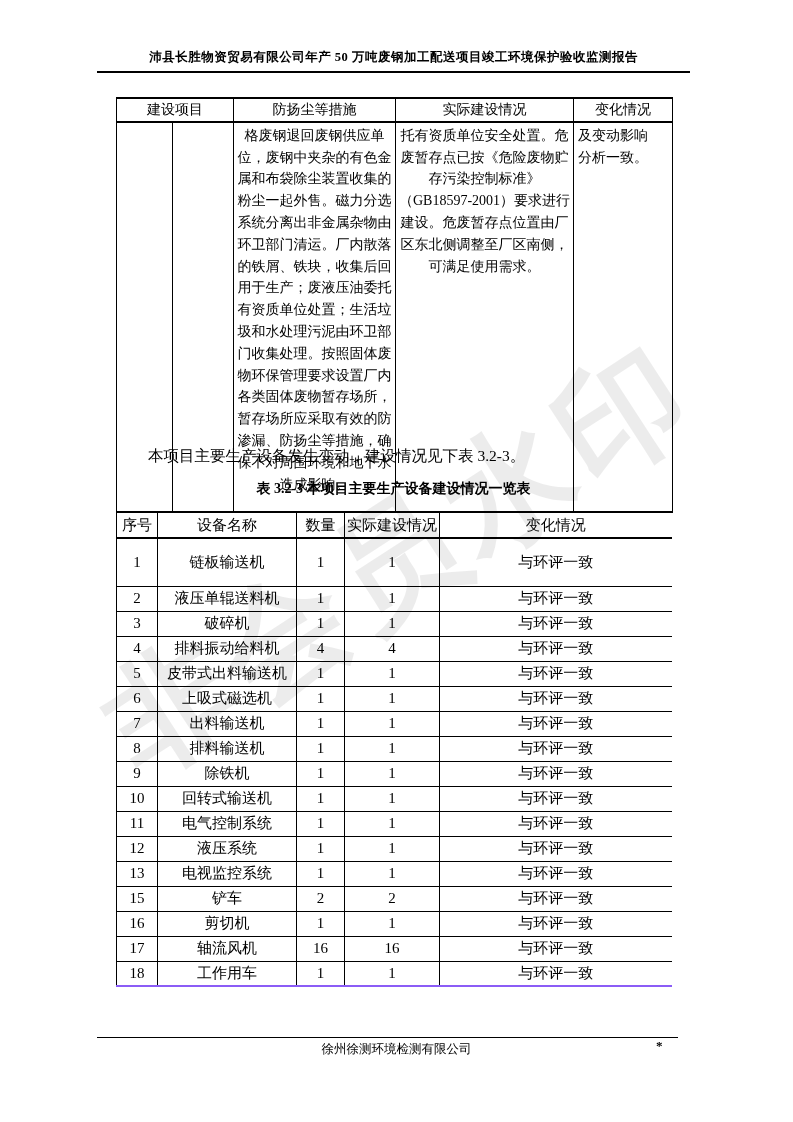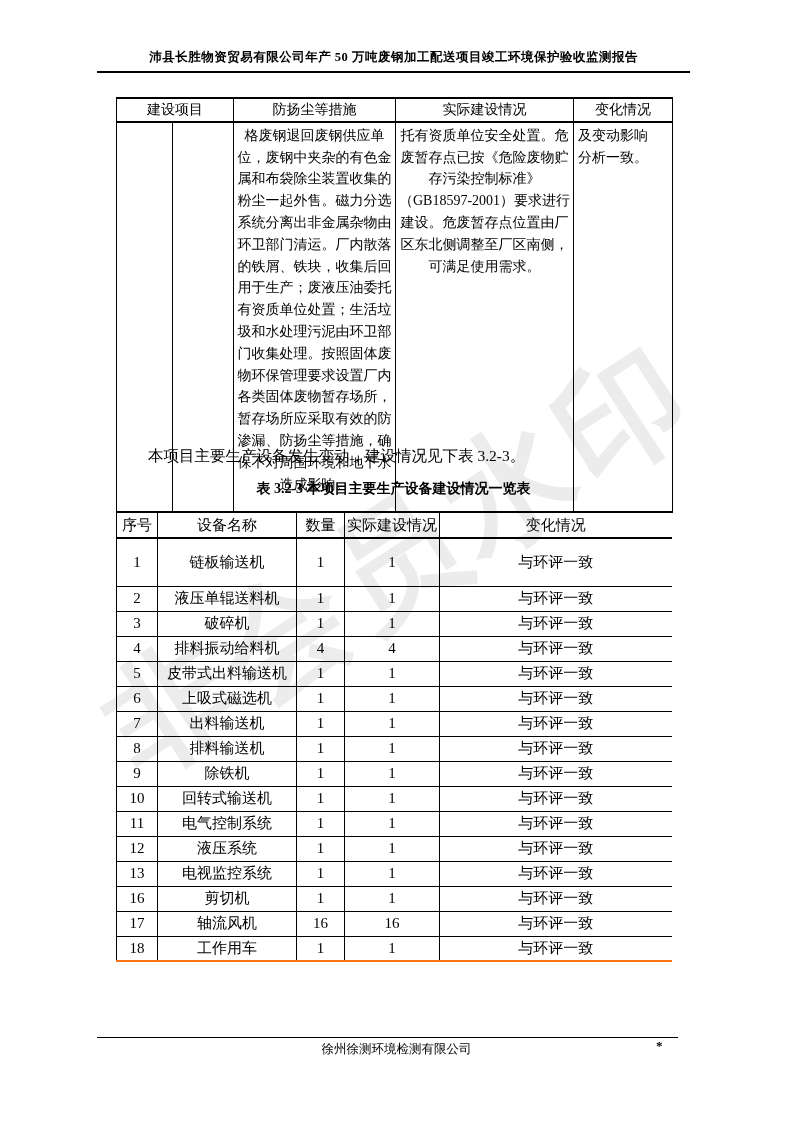--- a/index.html
+++ b/index.html
@@ -52,21 +52,21 @@
   }
   .t2 th {
     border:1px solid #000; border-top:2px solid #000; border-bottom:2px solid #000;
     font-weight:normal; height:22px; text-align:center;
   }
   .t2 td { border:1px solid #000; text-align:center; vertical-align:middle; padding:0 2px; }
   .t2 th:last-child, .t2 td:last-child { border-right:none; }
   .t2 th:first-child, .t2 td:first-child { border-left:1px solid #000; }
   .t2 tbody tr { height:25px; }
   .t2 tbody tr.tall { height:48px; }
-  .t2 tbody tr:last-child td { border-bottom:2px solid #f97316; }
+  .t2 tbody tr:last-child td { border-bottom:2px solid #8b5cf6; }
   
   .footer-rule { position:absolute; left:97px; top:1037px; width:581px; border-top:1.5px solid #000; }
   .footer-text { position:absolute; left:97px; top:1041px; width:599px; text-align:center; font-size:12.5px; }
   .footer-star { position:absolute; left:656px; top:1038px; font-size:13px; font-weight:bold; }
 </style>
 </head>
 <body>
 
 <div class="page">
 
@@ -212,20 +212,27 @@
             <td>与环评一致</td>
           </tr>
           <tr>
             <td>13</td>
             <td>电视监控系统</td>
             <td>1</td>
             <td>1</td>
             <td>与环评一致</td>
           </tr>
           <tr>
+            <td>15</td>
+            <td>铲车</td>
+            <td>2</td>
+            <td>2</td>
+            <td>与环评一致</td>
+          </tr>
+          <tr>
             <td>16</td>
             <td>剪切机</td>
             <td>1</td>
             <td>1</td>
             <td>与环评一致</td>
           </tr>
           <tr>
             <td>17</td>
             <td>轴流风机</td>
             <td>16</td>

